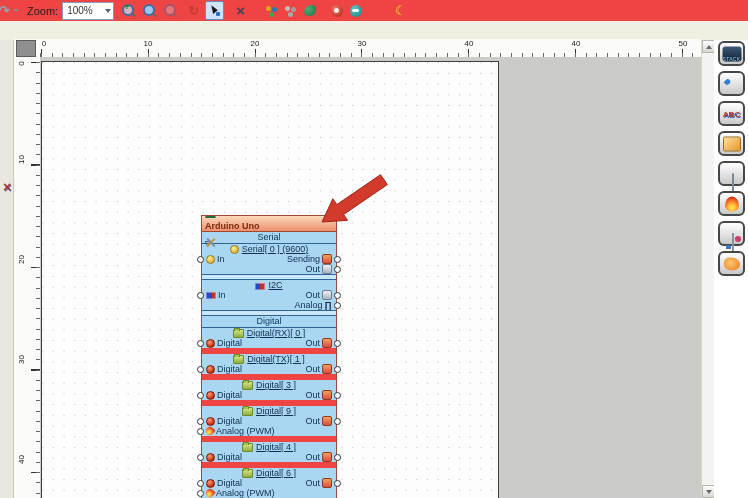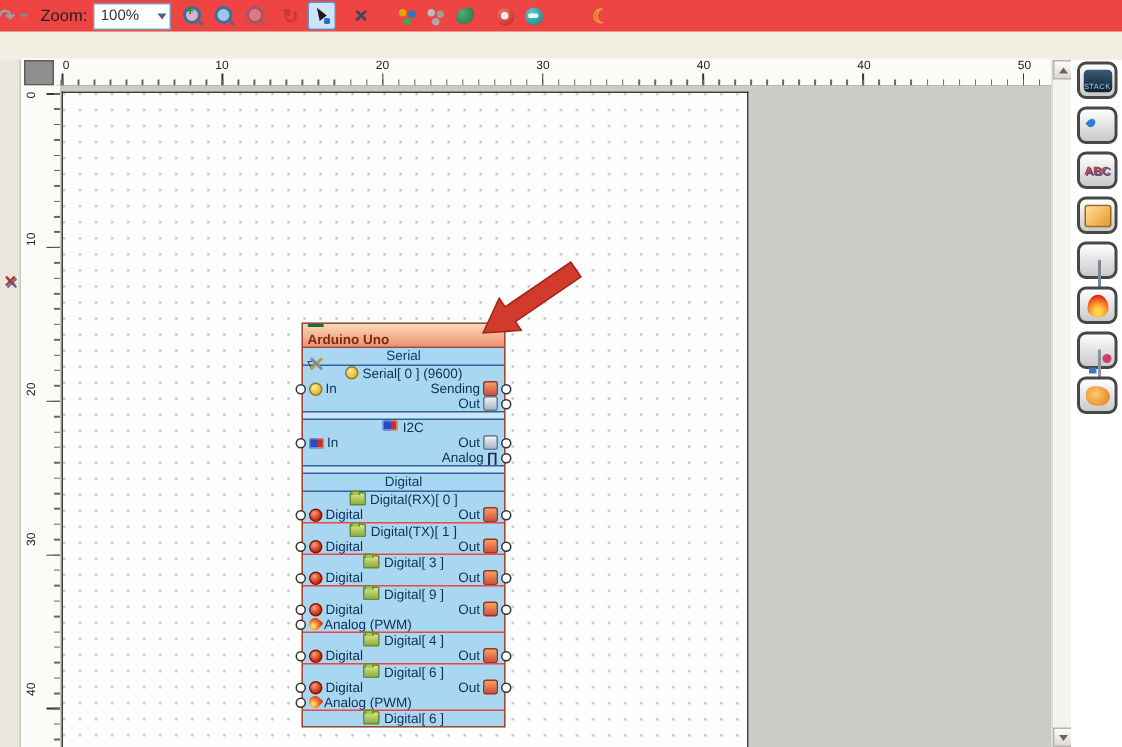--- a/index.html
+++ b/index.html
@@ -68,22 +68,22 @@
   .block{position:absolute;left:161px;top:158px;width:134px;background:#a9d6f0;border:1px solid #9c4a32;font-size:9px;color:#0e3055;z-index:3;}
   .btitle{height:15px;background:linear-gradient(#fcd9ba,#ee9070);border-bottom:1px solid #9c4a32;display:flex;gap:3px;padding:0 3px;font-weight:bold;color:#7c2a10;flex-direction:column;}
   .btitle .sp{flex:1;}
   .chip{width:9px;height:8px;background:#3aa05a;border:1px solid #1c6e3c;border-radius:1px;box-shadow:inset 0 0 0 1px #bfe7cc;}
   .wrench{width:11px;height:11px;position:relative;}
   .wrench::before{content:"";position:absolute;left:5px;top:0;width:2px;height:11px;background:#c59a2e;transform:rotate(45deg);border-radius:1px;}
   .wrench::after{content:"";position:absolute;left:5px;top:0;width:2px;height:11px;background:#7d8aa0;transform:rotate(-45deg);border-radius:1px;}
   .tri-out{font-size:7px;color:#444;line-height:7px;}
   .tri-out::before{content:"▽";}
   .shdr{height:11px;line-height:11px;text-align:center;border-bottom:1px solid #2f6396;color:#103a66;}
-  .chdr{display:flex;justify-content:center;align-items:flex-start;gap:3px;height:10px;}
-  .chdr.bt{border-top:1px solid #ef4444;}
+  .chdr{display:flex;justify-content:center;align-items:flex-end;gap:3px;height:10px;text-decoration:underline;}
+  .chdr.bt{border-top:6px solid #ef4444;}
   .prow{position:relative;display:flex;justify-content:space-between;align-items:center;height:10px;}
   .pgroup{display:flex;align-items:center;gap:2px;}
   .pgroup.l{padding-left:4px;}
   .pgroup.r{padding-right:4px;margin-left:auto;}
   .sep{height:4px;background:#c9e7f8;border-top:1px solid #2f6396;border-bottom:1px solid #2f6396;}
   .pin{position:absolute;top:2px;width:5px;height:5px;background:#fff;border:1px solid #333;border-radius:50%;}
   .pin.l{left:-5px;} .pin.r{right:-5px;}
   .ic{display:inline-block;flex:none;}
   .lamp{width:7px;height:7px;border-radius:50%;background:radial-gradient(circle at 35% 30%,#ffec92,#e4b52f 75%);border:1px solid #8a7a2e;}
   .i2cic{width:10px;height:7px;border-radius:1px;background:linear-gradient(90deg,#2a48c0 55%,#c23325 55%);box-shadow:inset 0 0 0 1px rgba(255,255,255,.35);}

